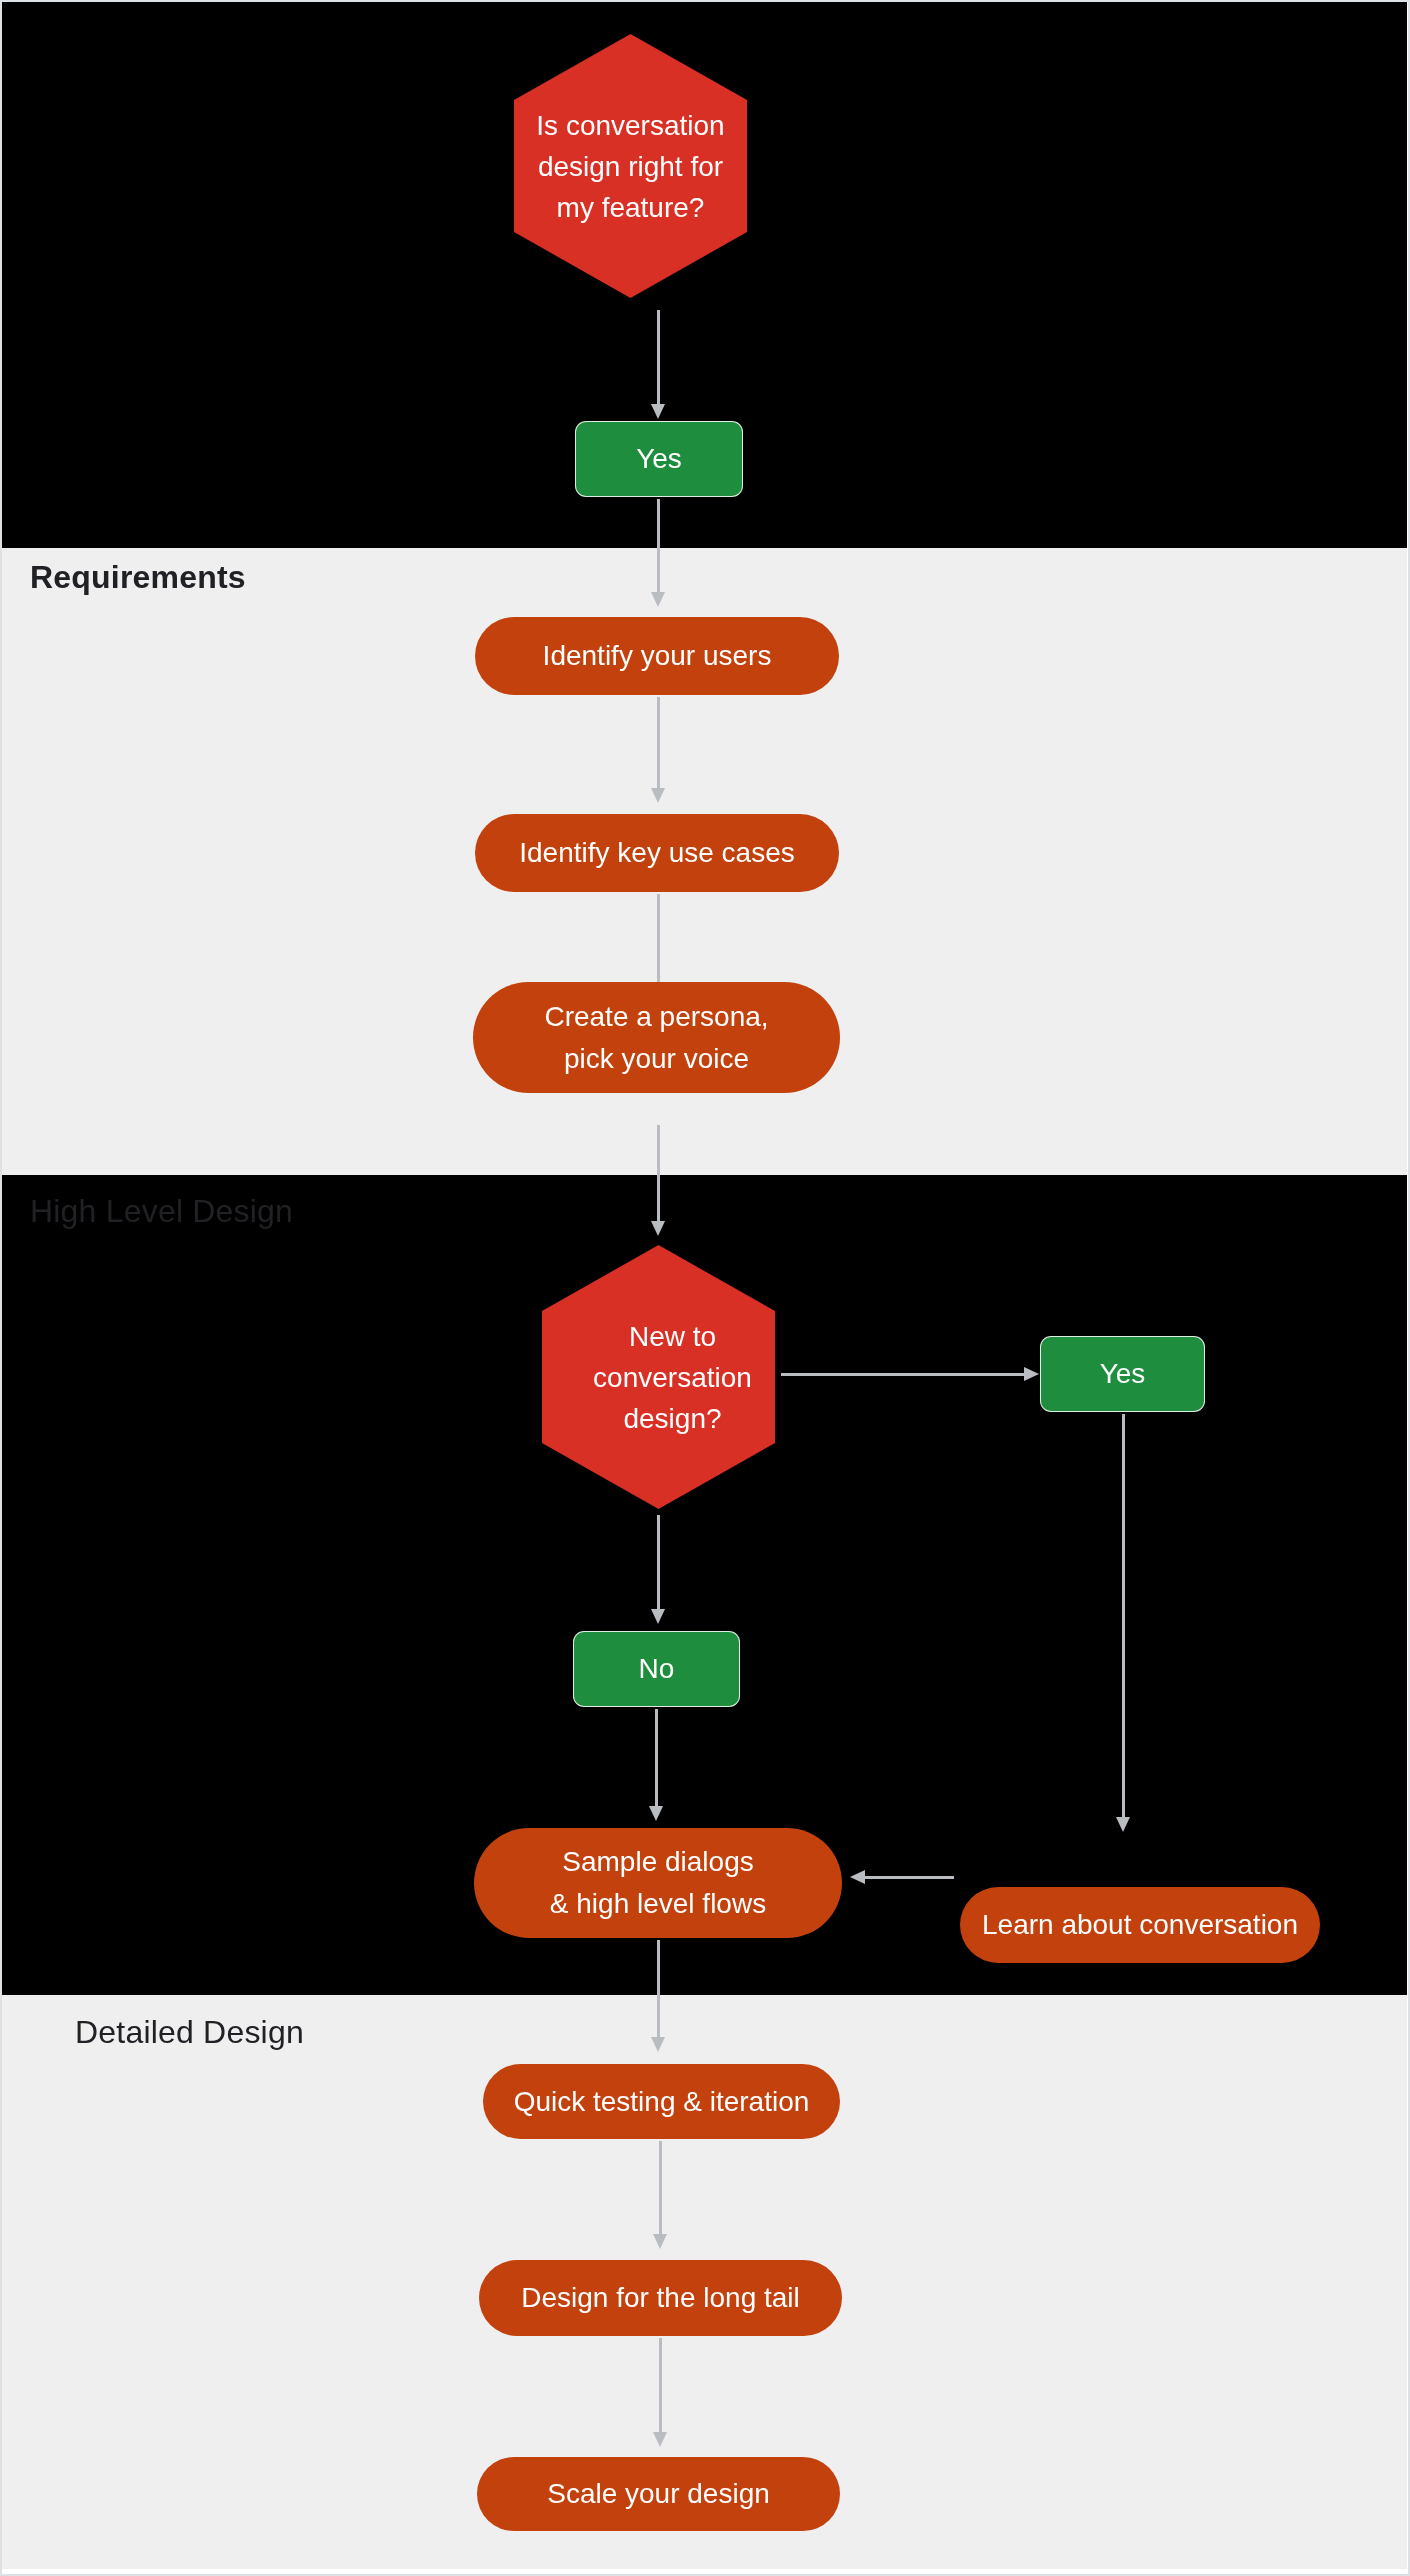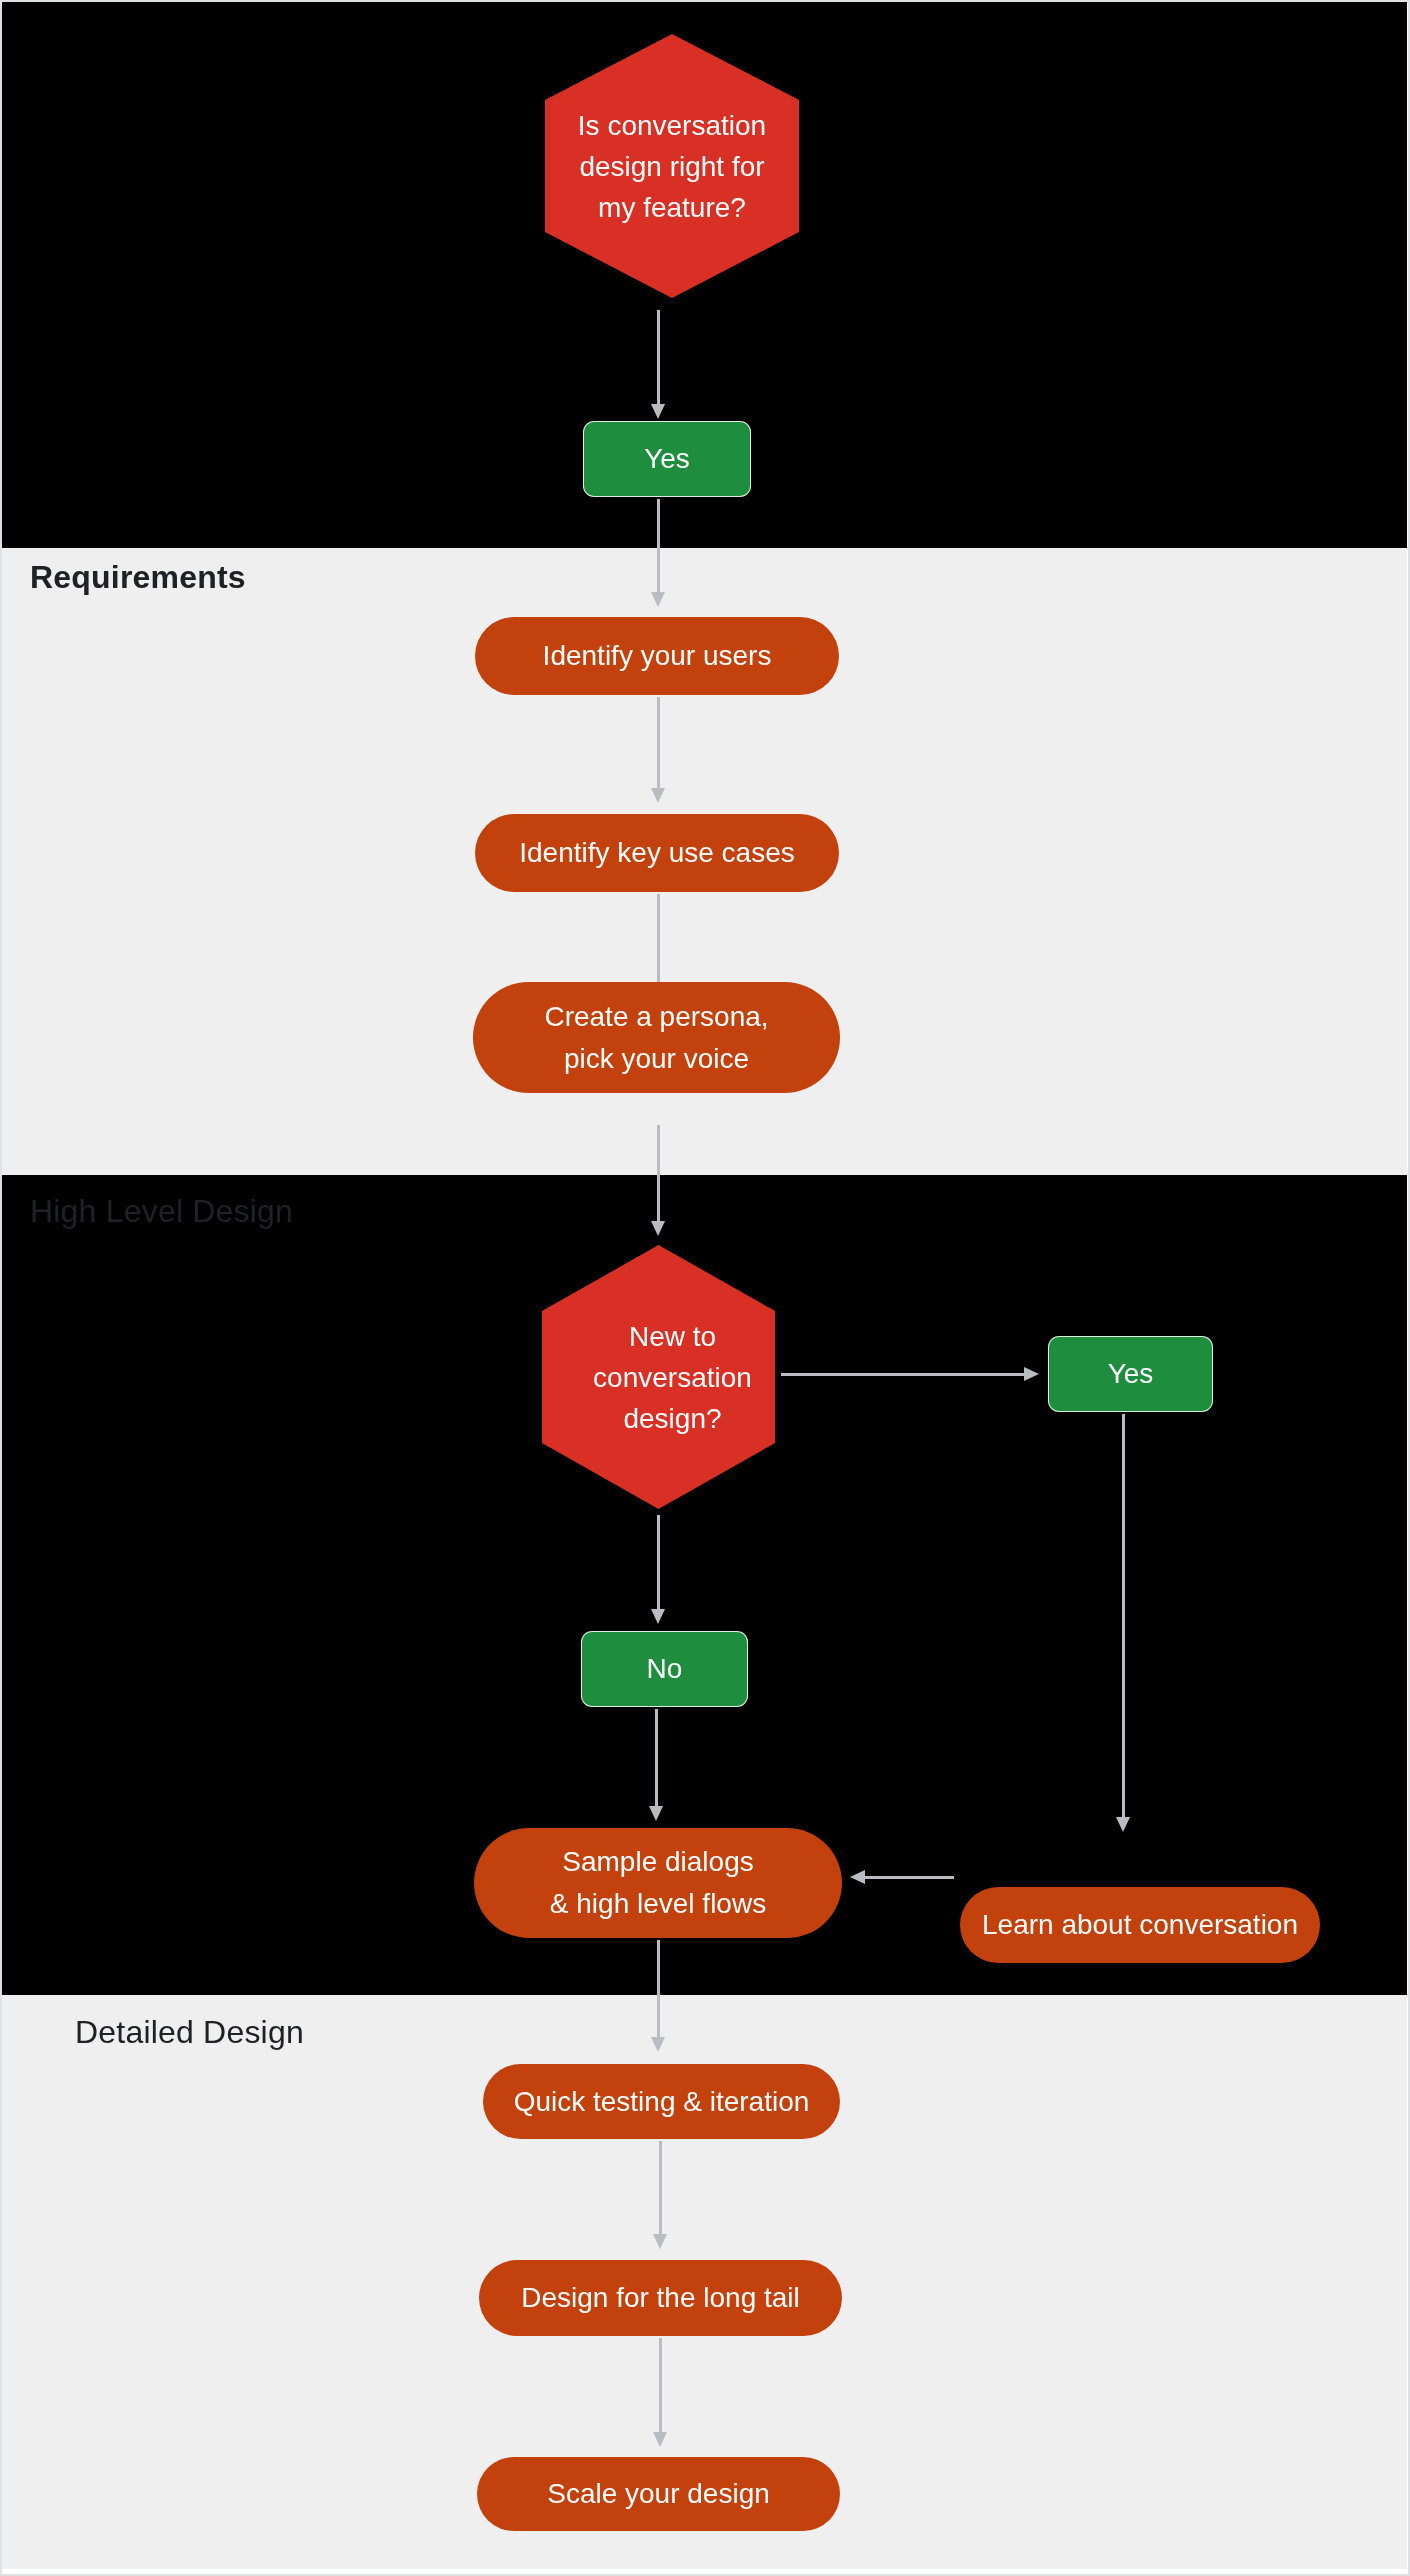--- a/index.html
+++ b/index.html
@@ -34,21 +34,20 @@
   }
   .decision{
     background:#d93025;
     clip-path:polygon(50% 0%, 100% 25%, 100% 75%, 50% 100%, 0% 75%, 0% 25%);
     line-height:41px;
   }
   .answer{
     background:#1e8e3e;
     border:1.9px solid rgba(255,255,255,0.85);
     border-radius:11px;
-    margin-left:8px;
   }
   .step{
     background:#c2410c;
     border-radius:56px;
     line-height:42px;
   }
   
   .arrow{position:absolute;}
   .arrow-down{width:15px;}
   .arrow-down::before{
@@ -88,21 +87,21 @@
 
   <div class="band band-dark" style="top:0;height:546px;"></div>
   <div class="band band-light" style="top:546px;height:627px;"></div>
   <div class="band band-dark" style="top:1173px;height:820px;"></div>
   <div class="band band-light" style="top:1993px;height:574px;"></div>
 
   <div class="section-label" style="top:557px;font-weight:bold;">Requirements</div>
   <div class="section-label" style="top:1191px;">High Level Design</div>
   <div class="section-label" style="top:2012px;margin-left:45px;">Detailed Design</div>
 
-  <div class="node decision" style="left:543px;top:32px;width:254px;height:264px;">Is conversation
+  <div class="node decision" style="left:512px;top:32px;width:233px;height:264px;">Is conversation
 design right for
 my feature?</div>
   <div class="arrow arrow-down" style="left:649px;top:308px;height:109px;"></div>
   <div class="node answer" style="left:573px;top:419px;width:168px;height:76px;">Yes</div>
   <div class="arrow arrow-down" style="left:649px;top:497px;height:108px;"></div>
 
   <div class="node step" style="left:473px;top:615px;width:364px;height:78px;">Identify your users</div>
   <div class="arrow arrow-down" style="left:649px;top:695px;height:106px;"></div>
   <div class="node step" style="left:473px;top:812px;width:364px;height:78px;">Identify key use cases</div>
   <div class="arrow arrow-down" style="left:649px;top:892px;height:107px;"></div>

